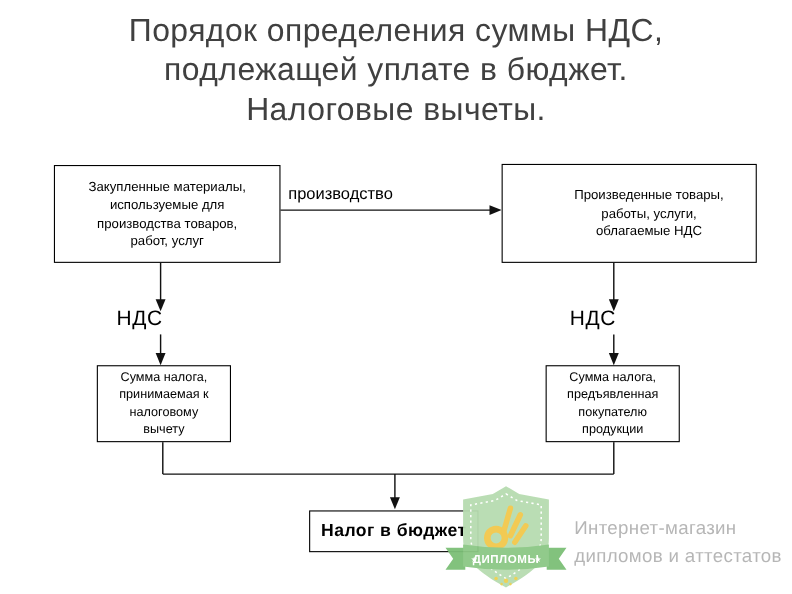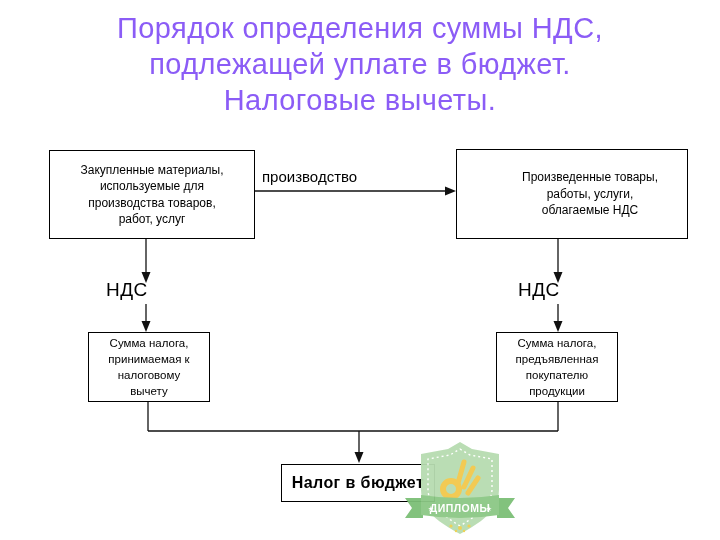--- a/index.html
+++ b/index.html
@@ -3,21 +3,21 @@
 <meta charset="utf-8">
 <style>
   html,body{margin:0;padding:0;background:#fff;}
   .stage{
     position:relative;width:720px;height:540px;background:#fff;overflow:hidden;
     font-family:"Liberation Sans",sans-serif;color:#000;
   }
   .title{
     position:absolute;top:10px;left:0;width:720px;margin:0;
     font-size:29px;line-height:36px;font-weight:400;letter-spacing:.4px;
-    text-align:center;white-space:pre-line;color:#8b5cf6;
+    text-align:center;white-space:pre-line;color:#404040;
   }
   .connectors{position:absolute;left:0;top:0;width:720px;height:540px;}
   .connectors line{stroke:#111;stroke-width:1.3;}
   .connectors polygon{fill:#111;}
   .box{
     position:absolute;border:1px solid #000;background:#fff;
     display:flex;align-items:center;justify-content:center;
     text-align:center;font-size:12px;line-height:16.5px;white-space:pre-line;
   }
   .box-purchased{left:49px;top:150px;width:204px;height:87px;align-items:center;}
@@ -136,14 +136,18 @@
     </g>
     <g fill="#edd04f">
       <circle cx="50" cy="86" r="1.6"></circle>
       <circle cx="59" cy="88" r="2"></circle>
       <circle cx="68" cy="86" r="1.6"></circle>
       <circle cx="55" cy="91" r="1.2"></circle>
       <circle cx="63" cy="91" r="1.2"></circle>
     </g>
   </svg>
 
+  <div class="store-text">
+    <div>Интернет-магазин</div>
+    <div>дипломов и аттестатов</div>
+  </div>
 
 </div>
 
 </body></html>

